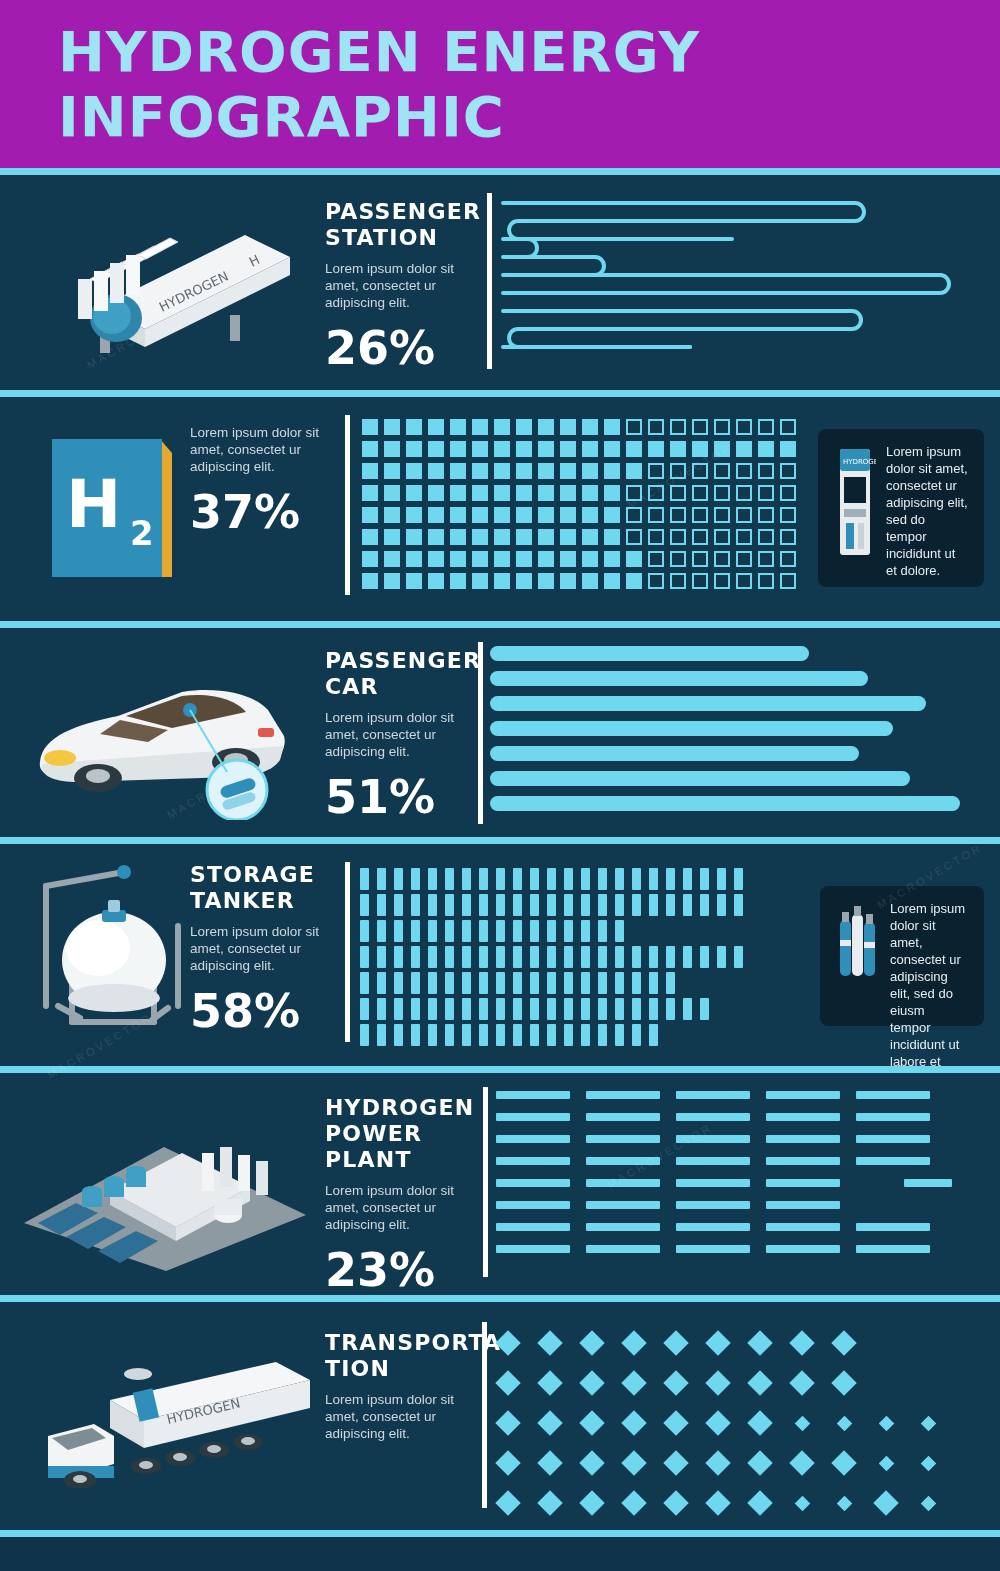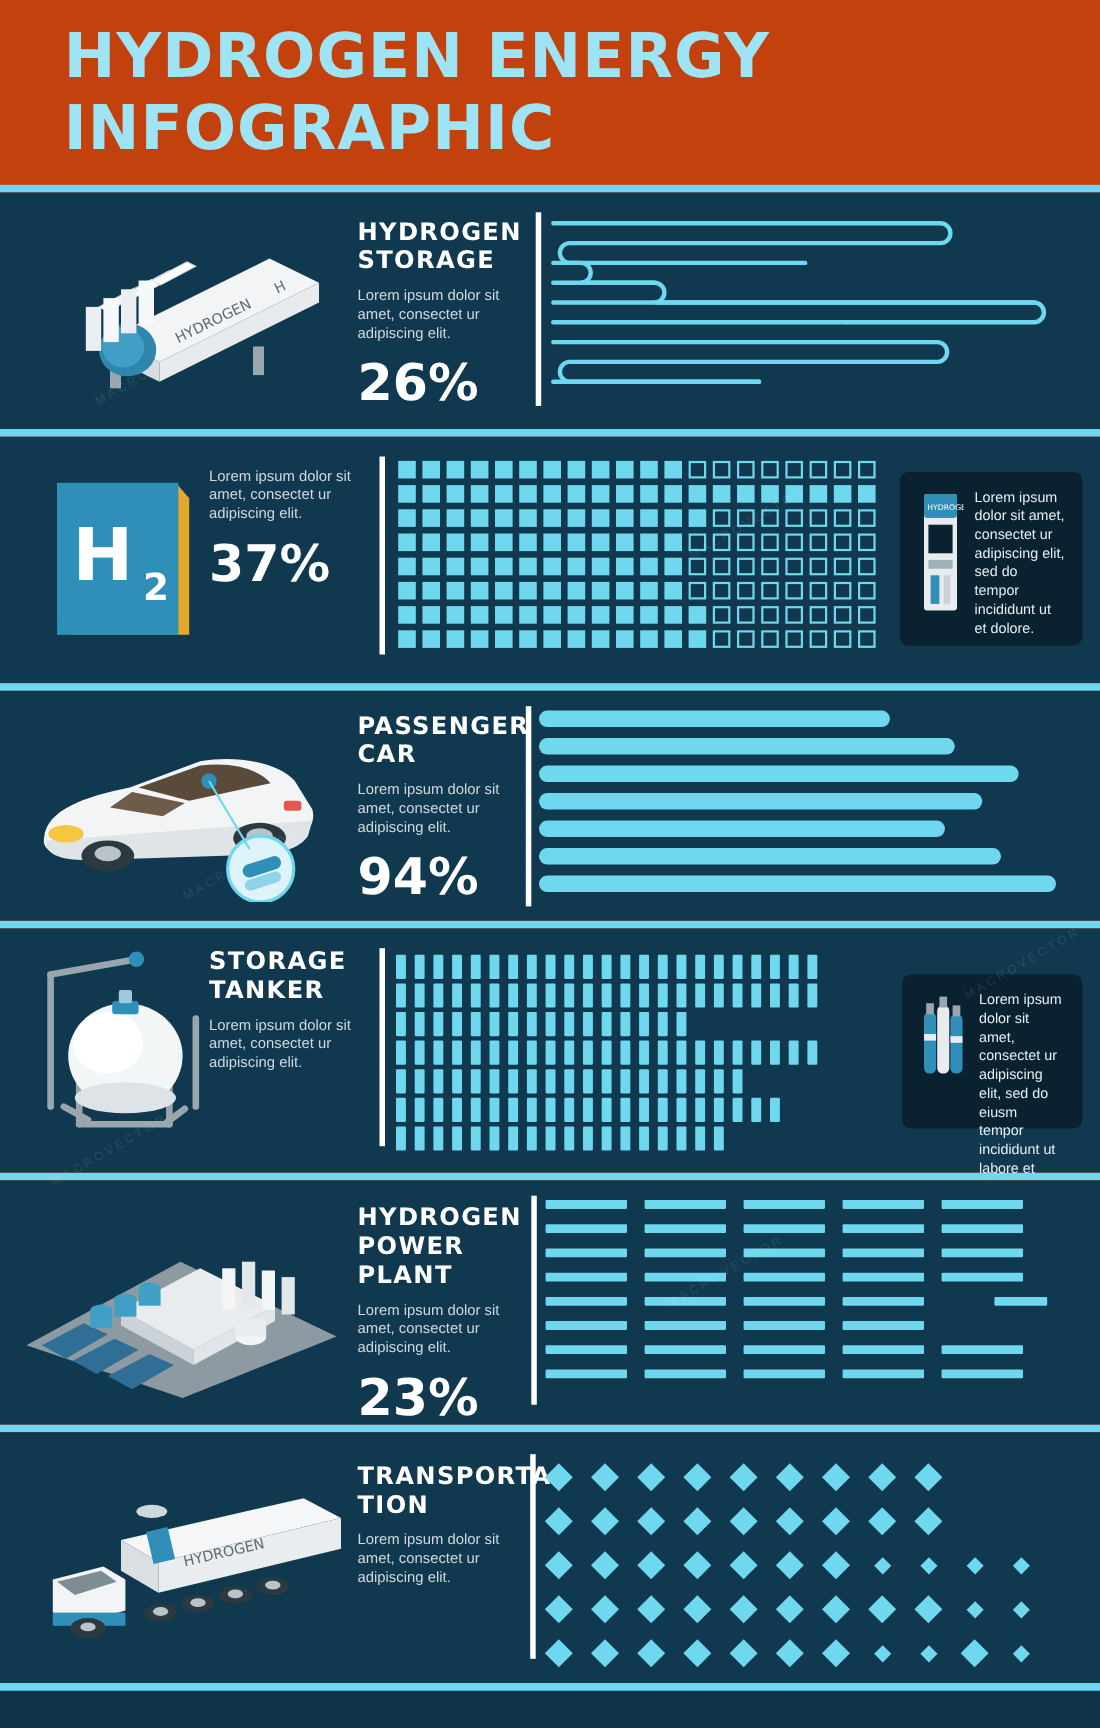--- a/index.html
+++ b/index.html
@@ -3,21 +3,21 @@
 <meta charset="utf-8">
 <style>
   * { box-sizing: border-box; margin: 0; padding: 0; }
   body {
     width: 1000px; height: 1571px;
     background: #0e3247;
     font-family: "Liberation Sans", sans-serif;
     overflow: hidden;
     position: relative;
   }
-  .page { position: relative; width: 1000px; height: 1327px; background: #c2410c; }
+  .page { position: relative; width: 1000px; height: 1327px; background: #a21caf; }
 
   
   .title-bar {
     height: 168px;
     display: flex; align-items: center;
     padding-left: 58px;
   }
   .title-bar h1 {
     font-size: 56px;
     letter-spacing: 1px;
@@ -131,21 +131,21 @@
             <rect x="64" y="84" width="14" height="40" fill="#f6f8f9"></rect>
             <rect x="80" y="76" width="14" height="40" fill="#eceff1"></rect>
             <rect x="96" y="68" width="14" height="40" fill="#f6f8f9"></rect>
             <text x="132" y="125" fill="#5f6b72" font-size="13" font-family="DejaVu Sans" transform="rotate(-26 132 125)">HYDROGEN</text>
             <text x="222" y="80" fill="#5f6b72" font-size="13" font-family="DejaVu Sans" transform="rotate(-26 222 80)">H</text>
           </g>
         </svg>
       </div>
 
       <div class="textblock" style="left:325px;top:24px;width:150px;">
-        <div class="sec-title">HYDROGEN STORAGE</div>
+        <div class="sec-title">PASSENGER STATION</div>
         <div class="lorem">Lorem ipsum dolor sit amet, consectet ur adipiscing elit.</div>
         <div class="pct">26%</div>
       </div>
 
       <div class="vrule" style="left:487px;top:18px;height:176px;"></div>
 
       <div class="serp" style="left:500px;top:18px;width:470px;height:176px;">
         <svg width="470" height="176" viewBox="0 0 470 176">
           <g fill="none" stroke="#6fd8ef" stroke-width="4" stroke-linecap="round">
             <path d="M3,10 H355 a9,9 0 0 1 0,18 H18 a9,9 0 0 0 0,18 H232"></path>
@@ -388,21 +388,21 @@
           <rect x="198" y="132" width="36" height="12" rx="6" fill="#2f8fb8" transform="rotate(-18 216 138)"></rect>
           <rect x="200" y="146" width="34" height="10" rx="5" fill="#8fd3e8" transform="rotate(-18 217 151)"></rect>
           <circle cx="168" cy="60" r="7" fill="#2f8fb8"></circle>
           <path d="M168,60 L205,122" stroke="#6fd8ef" stroke-width="2" fill="none"></path>
         </svg>
       </div>
 
       <div class="textblock" style="left:325px;top:20px;width:150px;">
         <div class="sec-title">PASSENGER CAR</div>
         <div class="lorem">Lorem ipsum dolor sit amet, consectet ur adipiscing elit.</div>
-        <div class="pct">94%</div>
+        <div class="pct">51%</div>
       </div>
 
       <div class="vrule" style="left:478px;top:14px;height:182px;"></div>
 
       <div class="bars" id="car-bars" style="left:490px;top:18px;width:470px;">
           <div class="bar" style="width: 319px; margin-bottom: 10px;"></div>
           <div class="bar" style="width: 378px; margin-bottom: 10px;"></div>
           <div class="bar" style="width: 436px; margin-bottom: 10px;"></div>
           <div class="bar" style="width: 403px; margin-bottom: 10px;"></div>
           <div class="bar" style="width: 369px; margin-bottom: 10px;"></div>
@@ -434,20 +434,21 @@
           <ellipse cx="86" cy="142" rx="46" ry="14" fill="#dde3e6"></ellipse>
           <rect x="74" y="54" width="24" height="12" rx="3" fill="#2f8fb8"></rect>
           <rect x="80" y="44" width="12" height="12" rx="2" fill="#9fc9dc"></rect>
           <circle cx="96" cy="16" r="7" fill="#2f8fb8"></circle>
         </svg>
       </div>
 
       <div class="textblock" style="left:190px;top:18px;width:150px;">
         <div class="sec-title">STORAGE TANKER</div>
         <div class="lorem">Lorem ipsum dolor sit amet, consectet ur adipiscing elit.</div>
+        <div class="pct">58%</div>
       </div>
 
       <div class="vrule" style="left:345px;top:18px;height:180px;"></div>
 
       <div id="tank-ticks" style="position:absolute;left:360px;top:24px;">
           <div style="margin-bottom: 4px; height: 22px;"><span class="tick"></span><span class="tick"></span><span class="tick"></span><span class="tick"></span><span class="tick"></span><span class="tick"></span><span class="tick"></span><span class="tick"></span><span class="tick"></span><span class="tick"></span><span class="tick"></span><span class="tick"></span><span class="tick"></span><span class="tick"></span><span class="tick"></span><span class="tick"></span><span class="tick"></span><span class="tick"></span><span class="tick"></span><span class="tick"></span><span class="tick"></span><span class="tick"></span><span class="tick"></span></div>
           <div style="margin-bottom: 4px; height: 22px;"><span class="tick"></span><span class="tick"></span><span class="tick"></span><span class="tick"></span><span class="tick"></span><span class="tick"></span><span class="tick"></span><span class="tick"></span><span class="tick"></span><span class="tick"></span><span class="tick"></span><span class="tick"></span><span class="tick"></span><span class="tick"></span><span class="tick"></span><span class="tick"></span><span class="tick"></span><span class="tick"></span><span class="tick"></span><span class="tick"></span><span class="tick"></span><span class="tick"></span><span class="tick"></span></div>
           <div style="margin-bottom: 4px; height: 22px;"><span class="tick"></span><span class="tick"></span><span class="tick"></span><span class="tick"></span><span class="tick"></span><span class="tick"></span><span class="tick"></span><span class="tick"></span><span class="tick"></span><span class="tick"></span><span class="tick"></span><span class="tick"></span><span class="tick"></span><span class="tick"></span><span class="tick"></span><span class="tick"></span></div>
           <div style="margin-bottom: 4px; height: 22px;"><span class="tick"></span><span class="tick"></span><span class="tick"></span><span class="tick"></span><span class="tick"></span><span class="tick"></span><span class="tick"></span><span class="tick"></span><span class="tick"></span><span class="tick"></span><span class="tick"></span><span class="tick"></span><span class="tick"></span><span class="tick"></span><span class="tick"></span><span class="tick"></span><span class="tick"></span><span class="tick"></span><span class="tick"></span><span class="tick"></span><span class="tick"></span><span class="tick"></span><span class="tick"></span></div>
           <div style="margin-bottom: 4px; height: 22px;"><span class="tick"></span><span class="tick"></span><span class="tick"></span><span class="tick"></span><span class="tick"></span><span class="tick"></span><span class="tick"></span><span class="tick"></span><span class="tick"></span><span class="tick"></span><span class="tick"></span><span class="tick"></span><span class="tick"></span><span class="tick"></span><span class="tick"></span><span class="tick"></span><span class="tick"></span><span class="tick"></span><span class="tick"></span></div>

